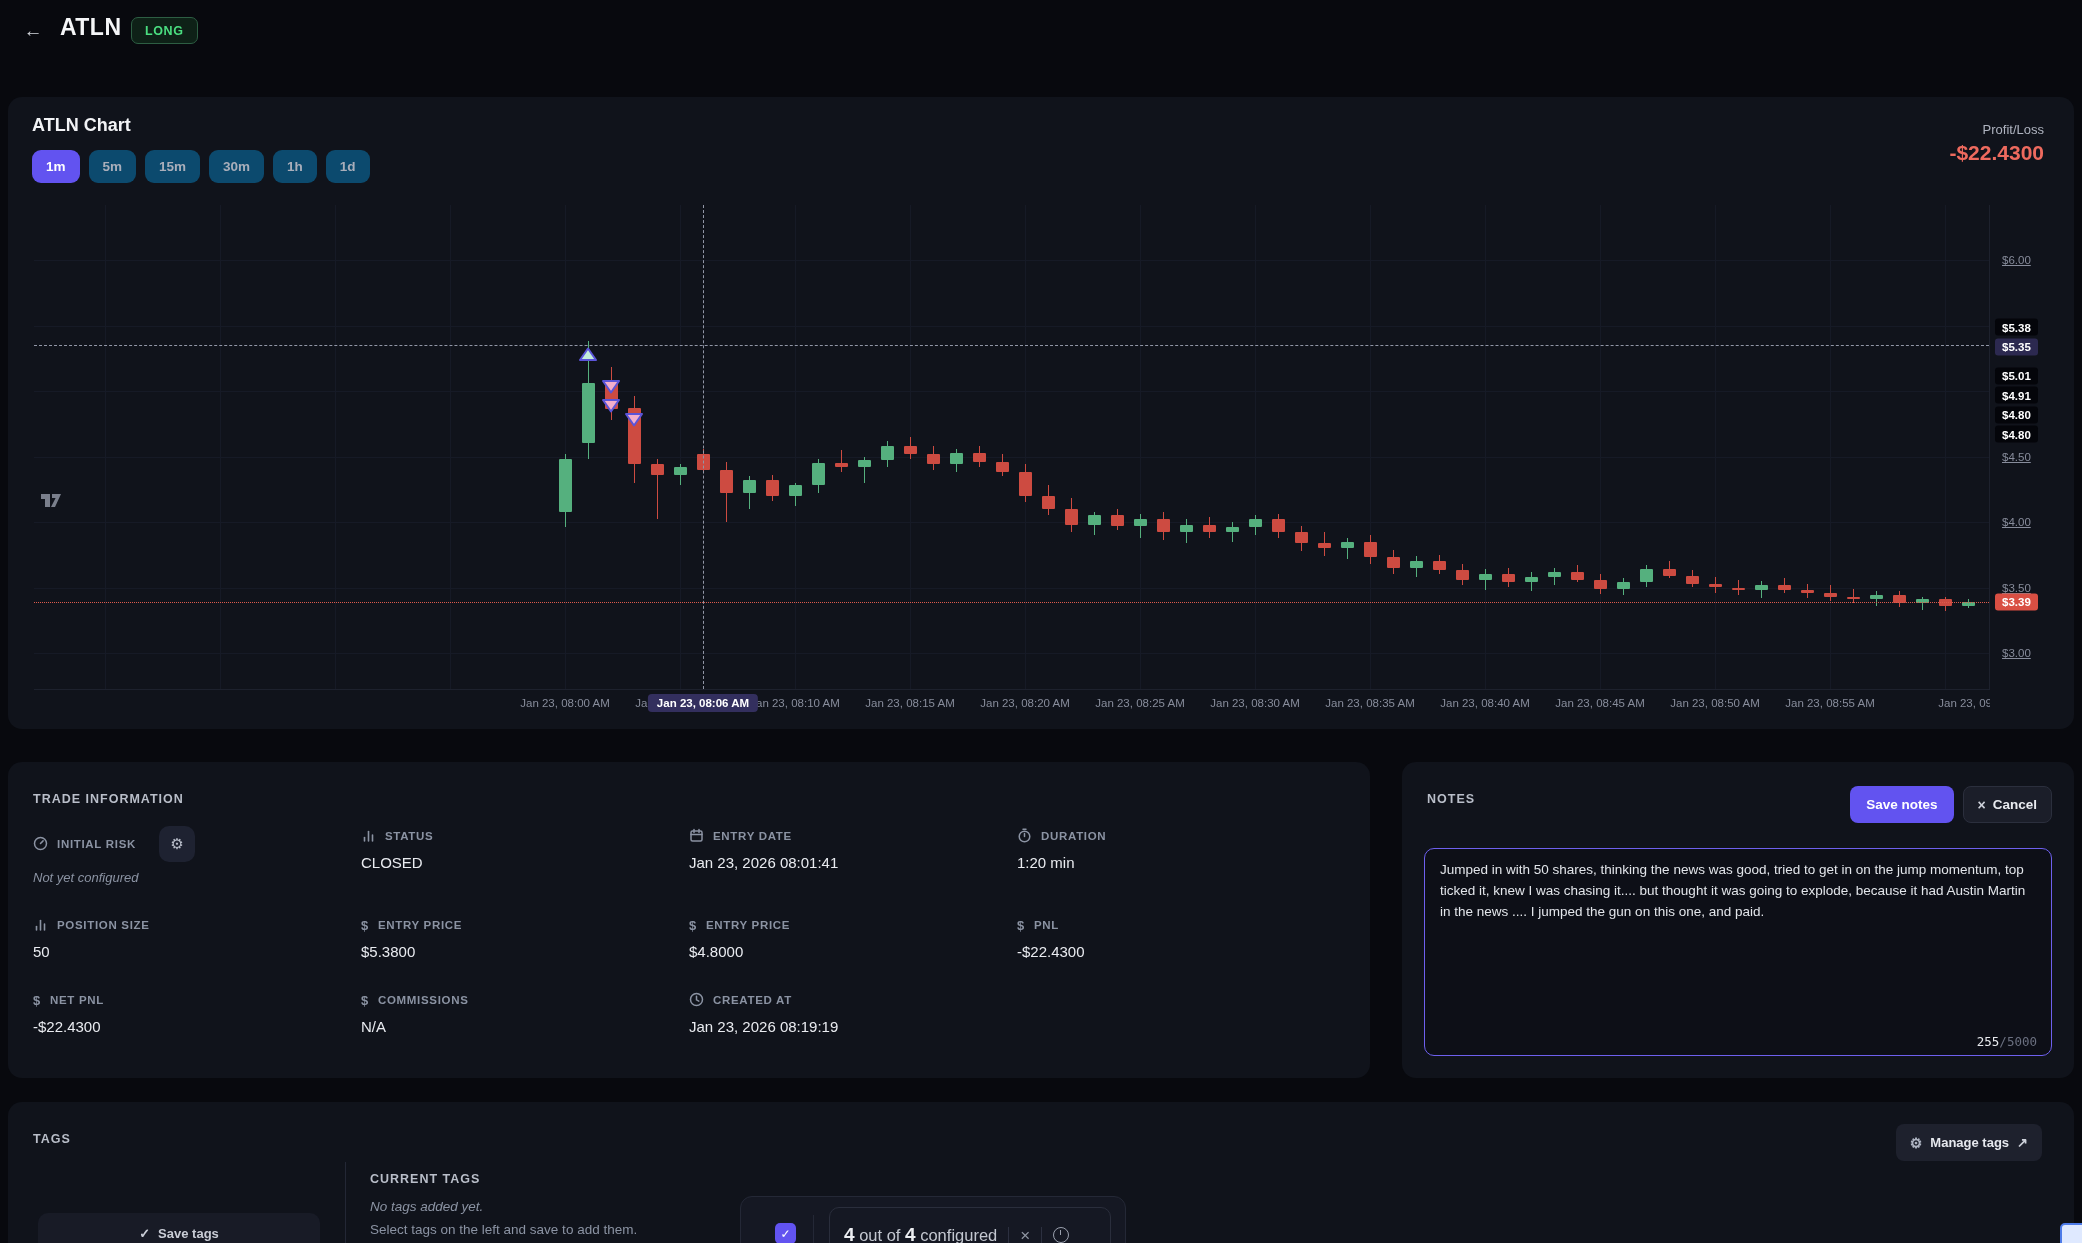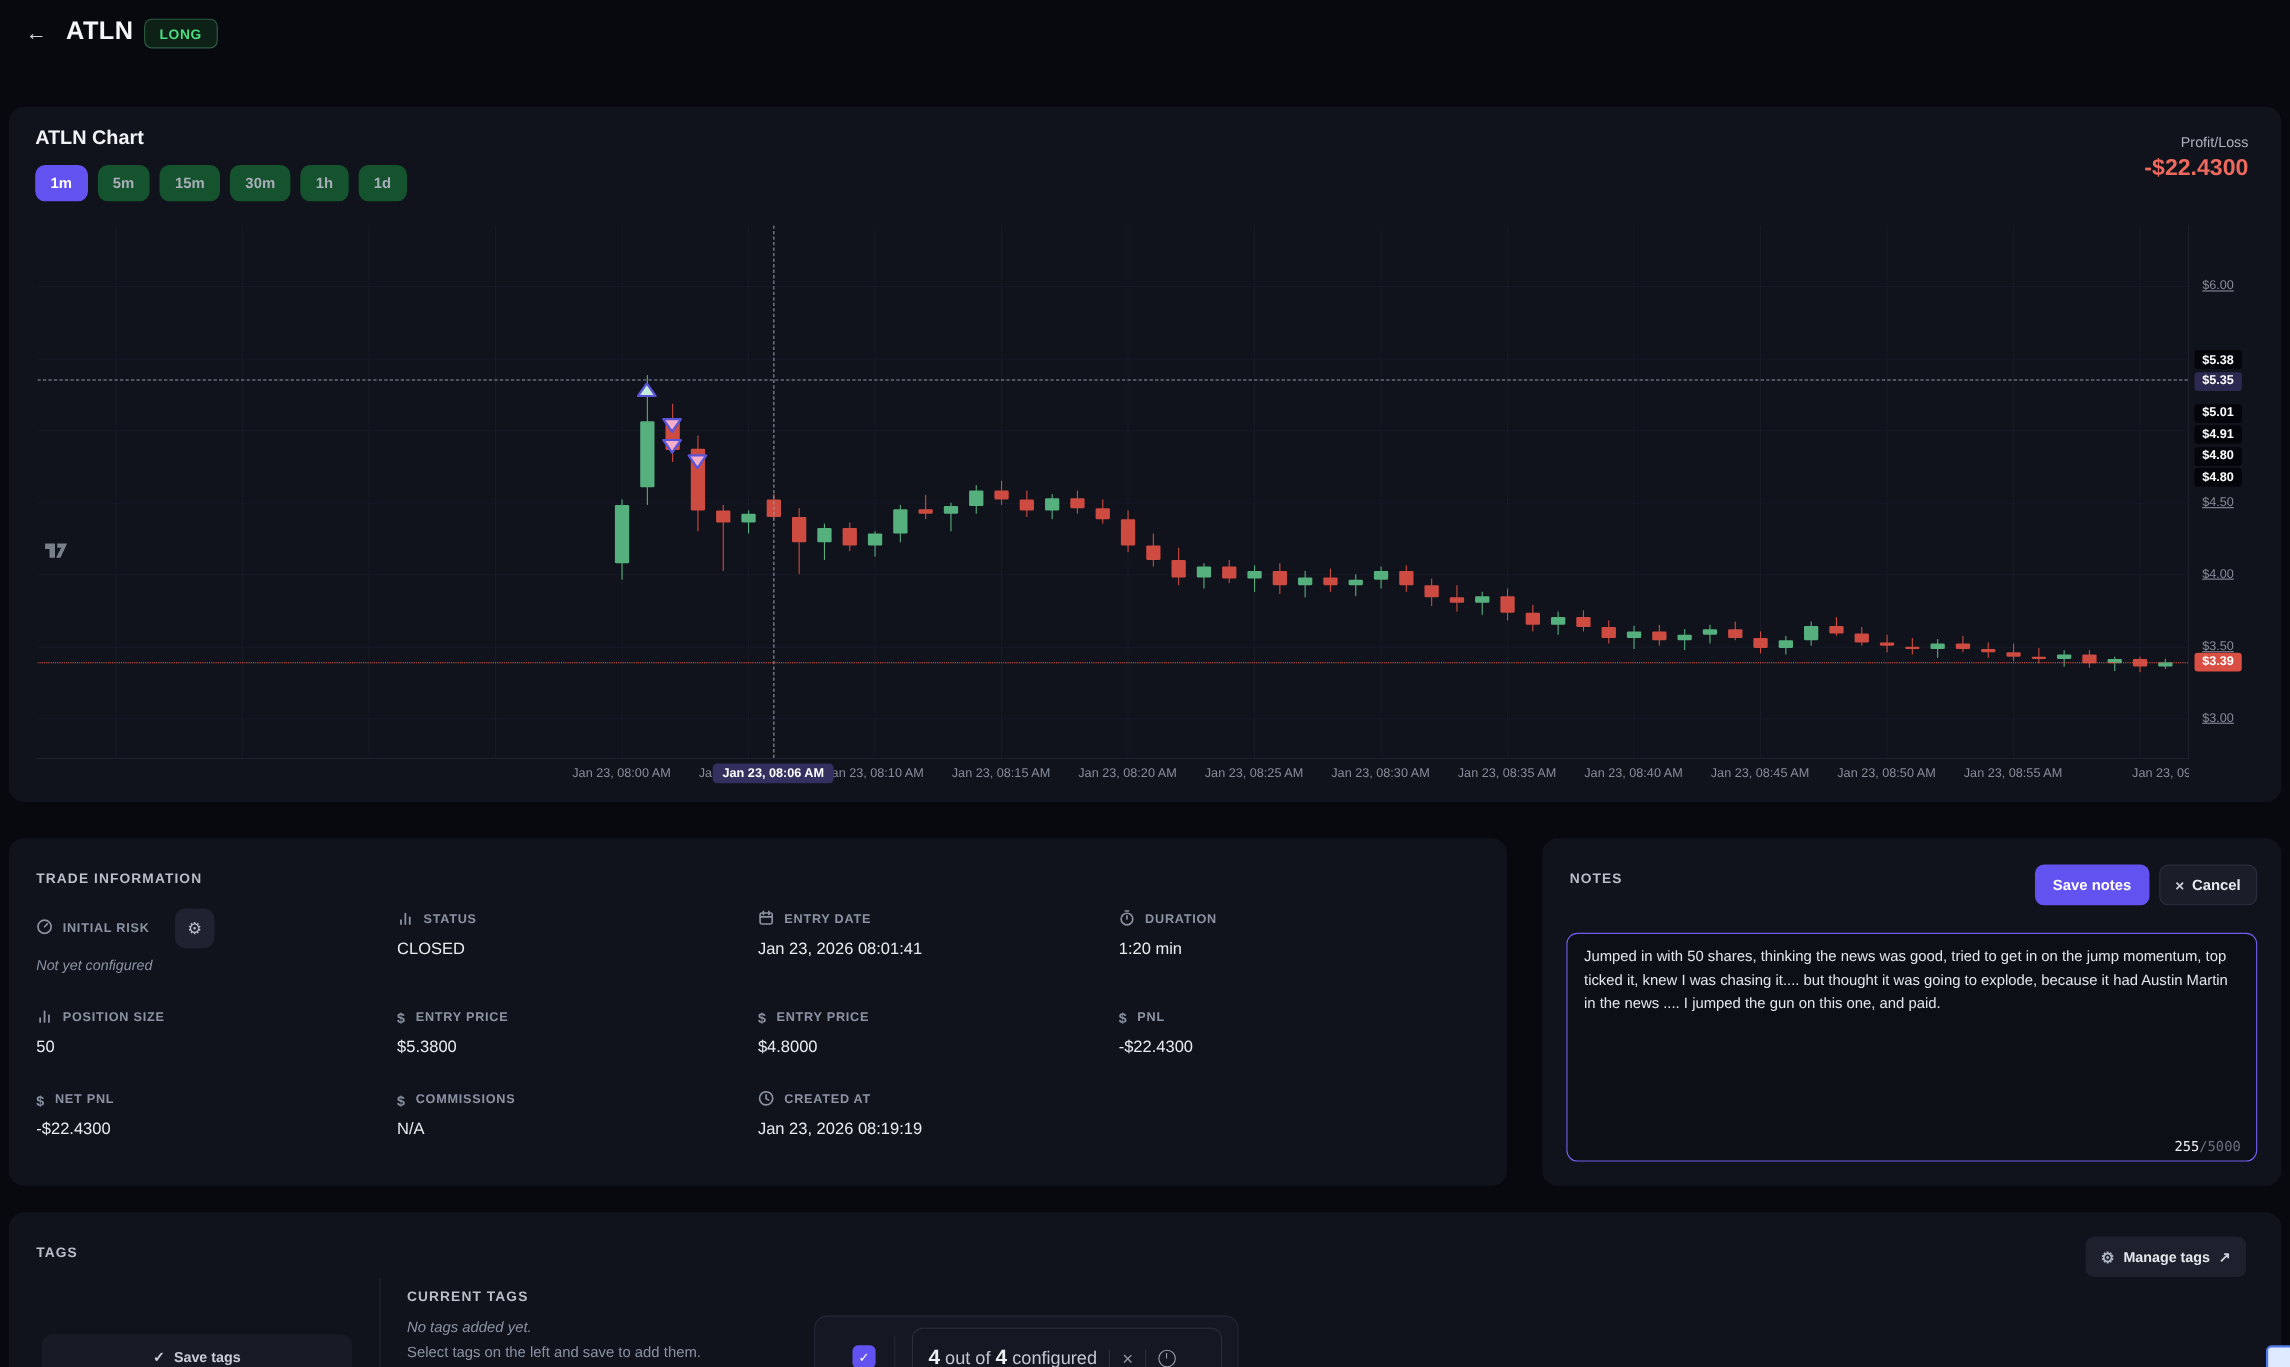--- a/index.html
+++ b/index.html
@@ -20,21 +20,21 @@
   .long-badge { position:absolute; left:131px; top:17px; height:27px; padding:0 13px;
     display:flex; align-items:center; border:1px solid #2d5e43; background:#0e2117;
     color:#4ade80; border-radius:7px; font-size:12.5px; font-weight:700; letter-spacing:.05em; }
 
   
   .chart-card { left:8px; top:97px; width:2066px; height:632px; }
   .chart-title { position:absolute; left:24px; top:18px; font-size:18px; font-weight:700; color:#f2f3f6; }
   .pl-label { position:absolute; right:30px; top:25px; font-size:13px; color:#aeb3bf; text-align:right; }
   .pl-value { position:absolute; right:30px; top:44px; font-size:21px; font-weight:700; color:#ee6a5e; text-align:right; }
   .tf-row { position:absolute; left:24px; top:53px; display:flex; gap:9px; }
-  .tf-btn { height:33px; padding:0 14px; border:none; border-radius:9px; background:#14532d;
+  .tf-btn { height:33px; padding:0 14px; border:none; border-radius:9px; background:#0c4a6e;
     color:#a9aeba; font-size:13.5px; font-weight:600; font-family:inherit; cursor:pointer; }
   .tf-btn.active { background:#6253f0; color:#fff; }
 
   .plot { position:absolute; left:26px; top:108px; width:1956px; height:485px;
     border-right:1px solid #1d212d; border-bottom:1px solid #1d212d; overflow:hidden; }
   .gh { position:absolute; left:0; right:0; height:1px; background:#161a26; }
   .gv { position:absolute; top:0; bottom:0; width:1px; background:#161a26; }
   .wick { position:absolute; width:1px; }
   .cbody { position:absolute; width:13px; border-radius:1px; }
   .up { background:#55b07e; } .down { background:#cd4b41; }

